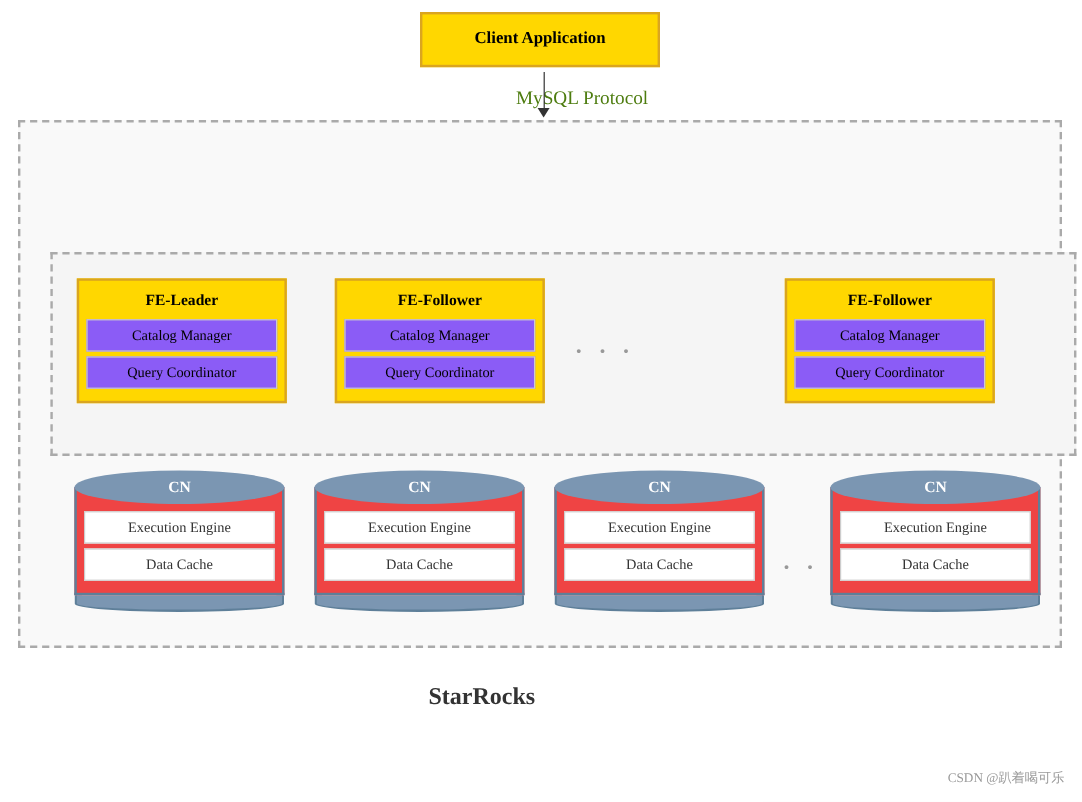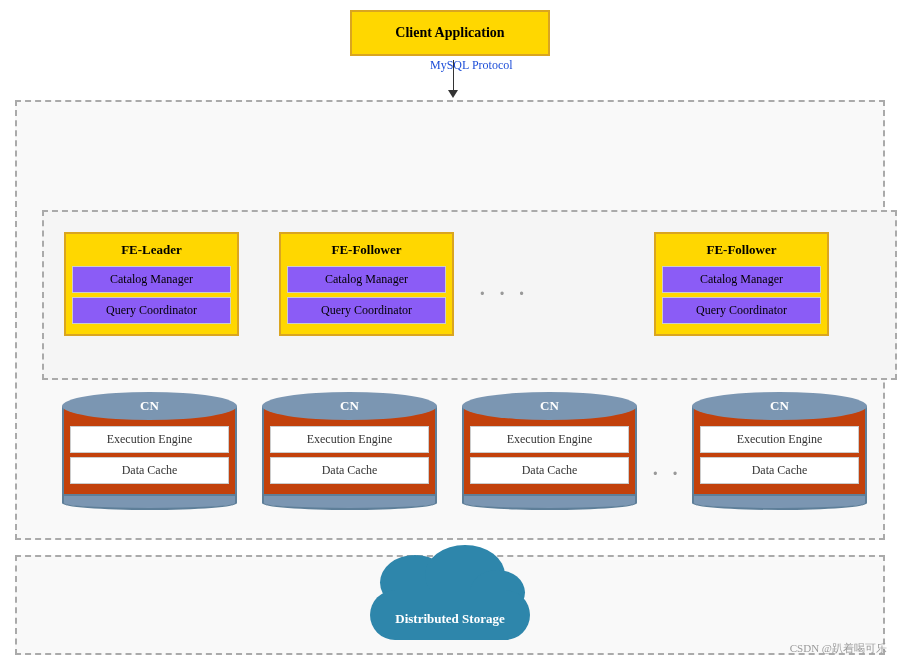--- a/index.html
+++ b/index.html
@@ -33,24 +33,24 @@
       display: flex;
       align-items: center;
       justify-content: center;
       font-weight: bold;
       font-size: 14px;
     }
 
     
     .mysql-protocol {
       position: absolute;
-      top: 58px;
+      top: 74px;
       left: 430px;
-      font-size: 12px;
-      color: #1d4ed8;
+      font-size: 16px;
+      color: #4d7c0f;
     }
 
     
     .arrow-down {
       position: absolute;
       top: 60px;
       left: 448px;
       display: flex;
       flex-direction: column;
       align-items: center;
@@ -165,21 +165,21 @@
       border-radius: 50%;
       position: relative;
       z-index: 2;
       display: flex;
       align-items: center;
       justify-content: center;
     }
 
     .cylinder-body {
       width: 175px;
-      background: #c2410c;
+      background: #ef4444;
       border-left: 2px solid #5e7f99;
       border-right: 2px solid #5e7f99;
       border-bottom: 2px solid #5e7f99;
       padding: 8px 6px 6px 6px;
       position: relative;
       margin-top: -14px;
       padding-top: 20px;
     }
 
     .cylinder-bottom {
@@ -407,25 +407,16 @@
           <div class="cylinder-bottom"></div>
         </div>
       </div>
 
     </div>
 
     <div class="starrocks-label">StarRocks</div>
 
   </div>
 
-  <div class="storage-section">
-    <div class="cloud">
-      <div class="cloud-bump1"></div>
-      <div class="cloud-bump2"></div>
-      <div class="cloud-bump3"></div>
-      <div class="cloud-body"></div>
-      <div class="cloud-text">Distributed Storage</div>
-    </div>
-  </div>
 
   <div class="watermark">CSDN @趴着喝可乐</div>
 
 </div>
 
 </body></html>

